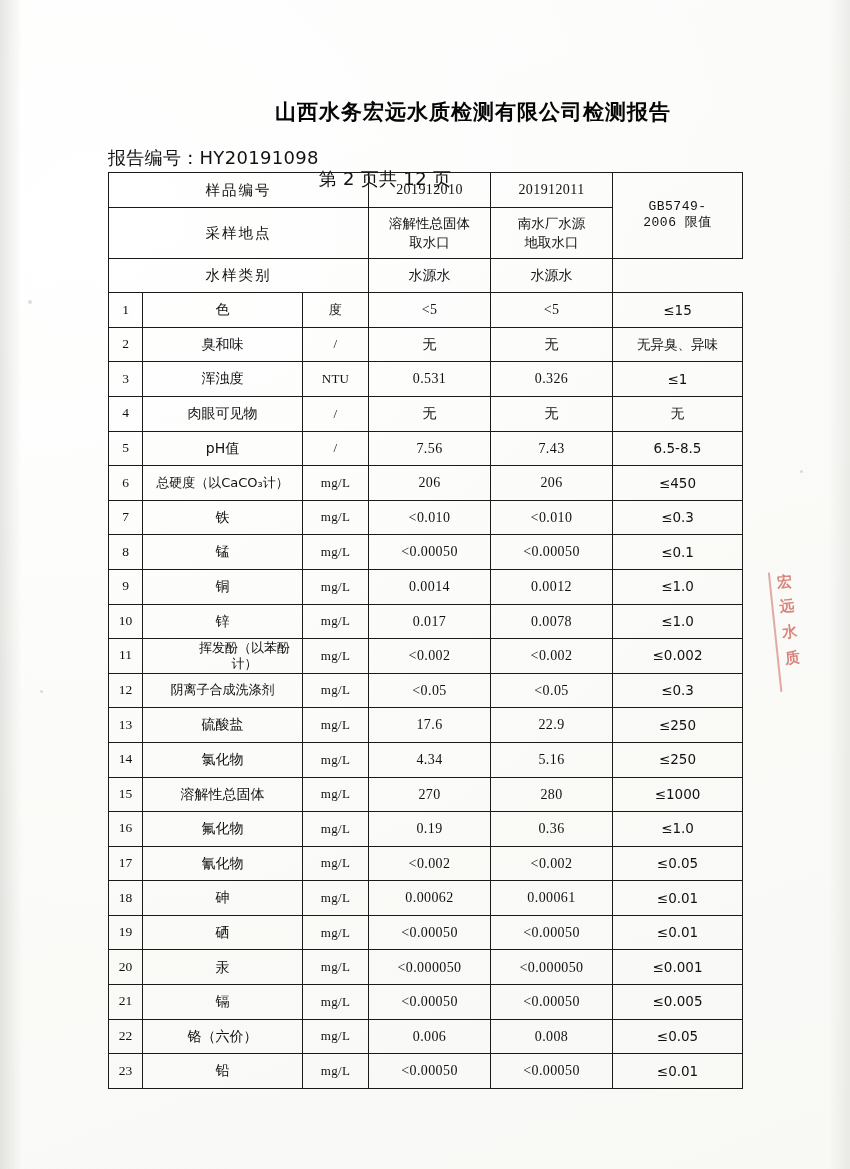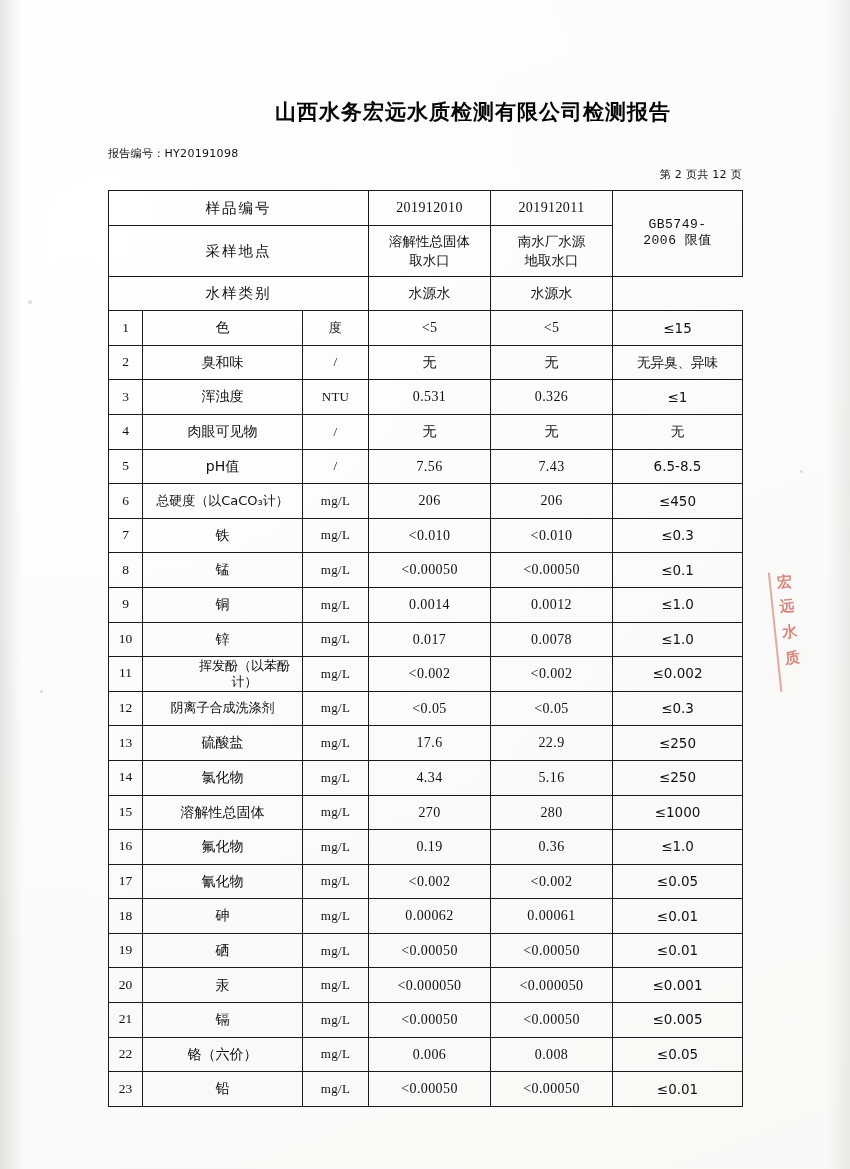--- a/index.html
+++ b/index.html
@@ -45,35 +45,35 @@
     letter-spacing: 1px;
     color: #050505;
     padding-left: 48px;
   }
   .meta-row {
     position: absolute;
     top: 146px;
     left: 108px;
     width: 634px;
     display: flex;
-    justify-content: space-between;
-    font-size: 11px;
+    justify-content: flex-start;
+    font-size: 18px;
     font-family: "DejaVu Sans", "Liberation Sans", sans-serif;
     color: #111;
   }
   .meta-row .report-no {
     letter-spacing: 0.3px;
   }
   .meta-row .page-no {
     letter-spacing: 0.3px;
     margin-top: 21px;
   }
   table.report {
     position: absolute;
-    top: 190px;
+    top: 172px;
     left: 108px;
     width: 634px;
     border-collapse: collapse;
     table-layout: fixed;
     font-size: 13px;
   }
   table.report td {
     border: 1px solid #1a1a1a;
     text-align: center;
     vertical-align: middle;

